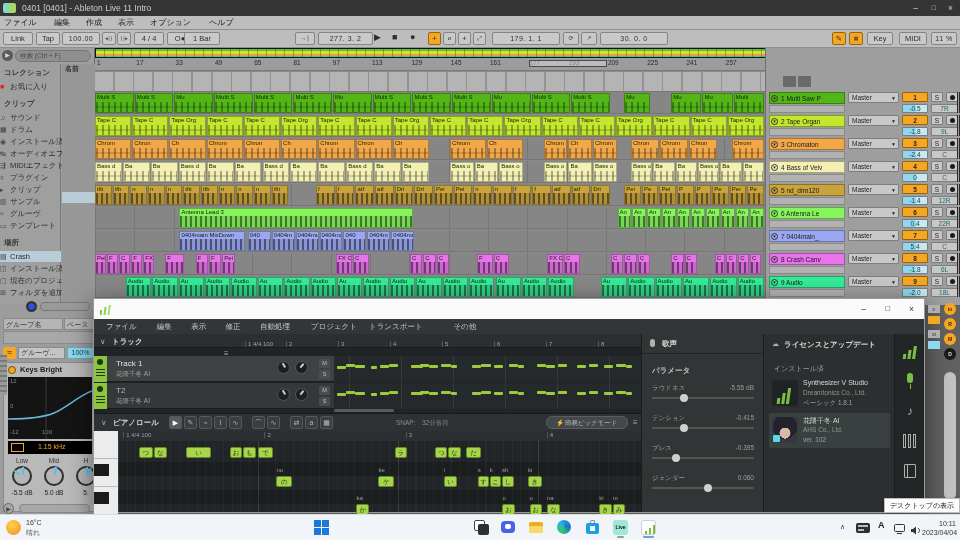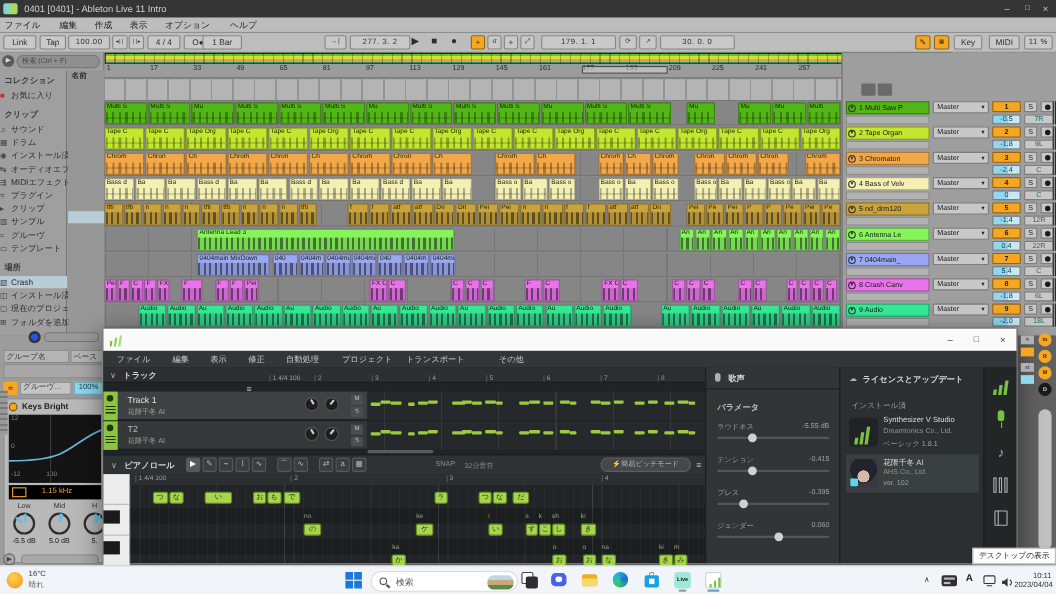--- a/index.html
+++ b/index.html
@@ -788,26 +788,20 @@
 
   <div id="tooltip" class="a">デスクトップの表示</div>
 
   <div id="taskbar" class="a">
     <div class="a" style="left:6px;top:5px;width:15px;height:15px;border-radius:50%;background:radial-gradient(circle at 40% 35%,#ffd24a,#f09020)"></div>
     <div class="a" style="left:26px;top:3px;font-size:7px;color:#333;line-height:10px">
       <div>16°C</div>
       <div style="color:#666">晴れ</div>
     </div>
     <div id="tb-icons"></div>
-    <div class="a" style="left:337px;top:4px;width:134px;height:19px;background:#fff;border:1px solid #dcdcdc;border-radius:10px">
-      <span class="a" style="left:7px;top:5px;width:7px;height:7px;border:1.5px solid #555;border-radius:50%"></span>
-      <span class="a" style="left:13px;top:12px;width:4px;height:1.5px;background:#555;transform:rotate(40deg)"></span>
-      <span class="a" style="left:22px;top:4px;font-size:8px;color:#555">検索</span>
-      <span class="a" style="right:3px;top:3px;width:24px;height:13px;border-radius:6px;background:linear-gradient(180deg,#bcd8e8 0 35%,#c8a878 35% 70%,#5a8a4a 70% 100%)"></span>
-    </div>
     <div class="a" style="left:840px;top:8px;font-size:7px;color:#333">∧</div>
     <div class="a" style="left:856px;top:8px;width:14px;height:10px;background:#2e2e2e;border-radius:2px">
       <span class="a" style="left:2px;top:2px;width:10px;height:2px;background:#bbb"></span>
       <span class="a" style="left:2px;top:6px;width:6px;height:2px;background:#bbb"></span>
     </div>
     <div class="a" style="left:878px;top:5px;font-size:9px;font-weight:bold;color:#222">A</div>
     <div class="a" style="left:893px;top:6px">
       <svg width="14" height="12">
           <rect x="1.5" y="1.5" width="10" height="7" rx="1" stroke="#333" fill="none"></rect>
           <line x1="4" y1="10.5" x2="9" y2="10.5" stroke="#333"></line>

